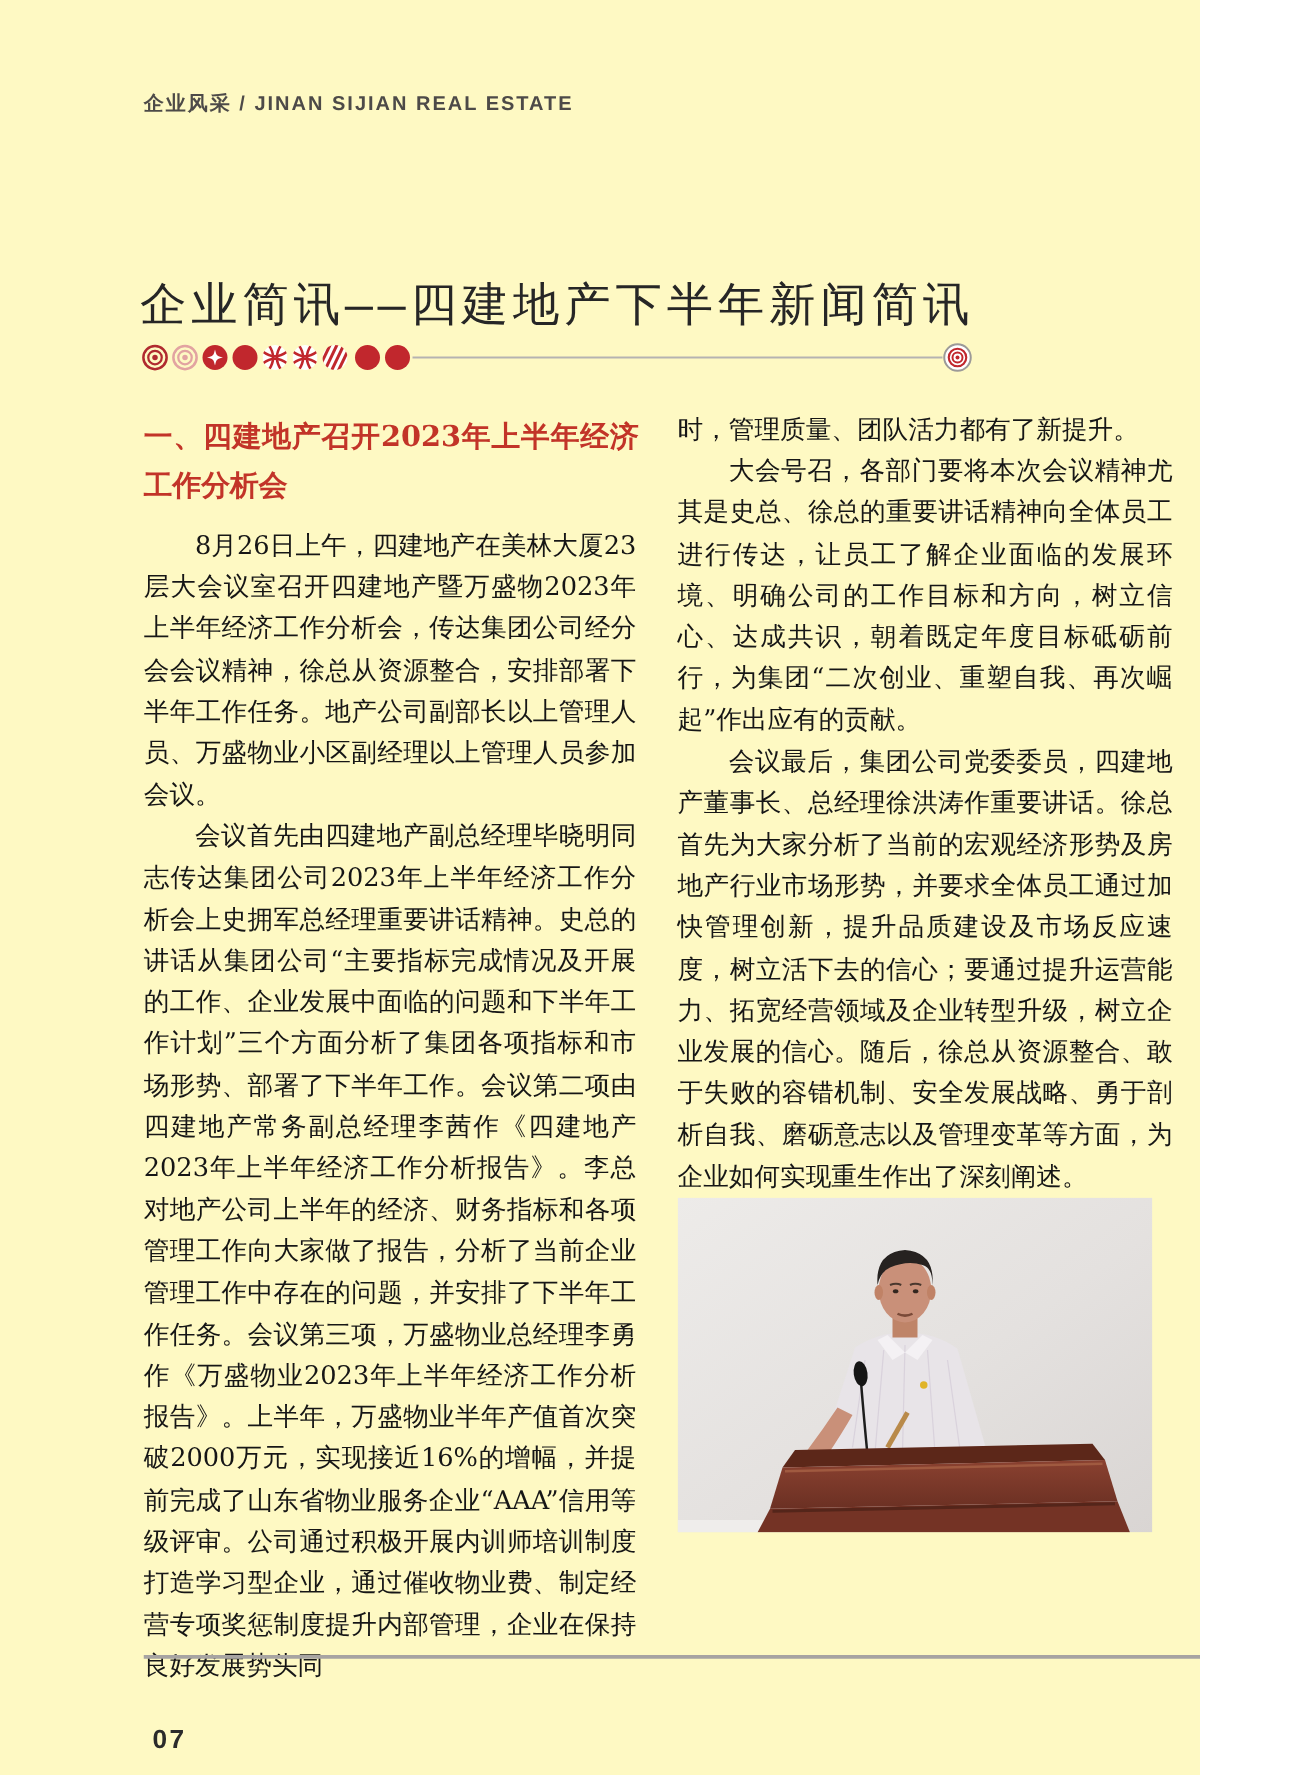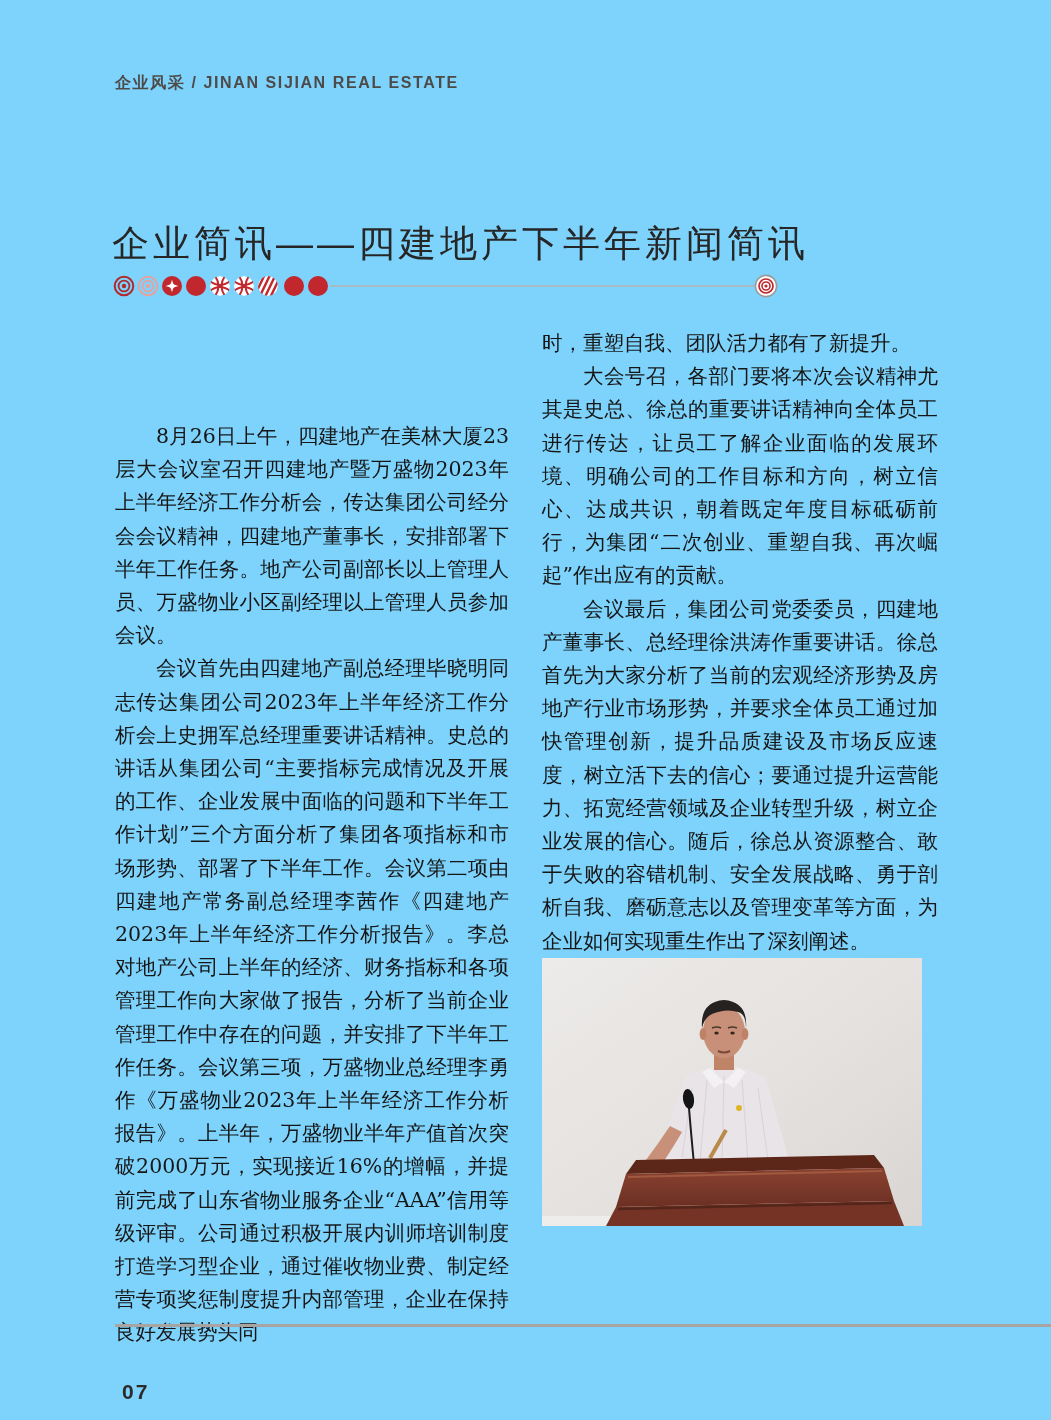--- a/index.html
+++ b/index.html
@@ -1,30 +1,30 @@
 <!DOCTYPE html>
 <html><head>
 <meta charset="utf-8">
 <style>
   * { margin:0; padding:0; box-sizing:border-box; }
   html,body { background:#ffffff; }
   .page {
-    position:relative; width:1051px; height:1420px;
-    background:#7dd3fc; overflow:hidden;
+    position:relative; width:960px; height:1420px;
+    background:#fef9c3; overflow:hidden;
     font-family:"DejaVu Serif", serif;
   }
   .header {
     position:absolute; left:115px; top:73px;
     font-family:"Liberation Sans", sans-serif;
     font-weight:bold; font-size:16px; letter-spacing:1.6px;
     color:#4d4a48; white-space:nowrap;
   }
   .doc-title {
     position:absolute; left:112px; top:219px;
-    font-family:Liberation Sans, sans-serif;
+    font-family:Liberation Mono, monospace;
     font-weight:500; font-size:37px; letter-spacing:4px;
     color:#262626; white-space:nowrap;
   }
   .ornament-row { position:absolute; left:113px; top:273px; width:670px; height:26px; }
   .section-heading {
     position:absolute; left:115px; top:330px; width:396px;
     font-size:23px; line-height:39px; color:#c23428;
     font-weight:bold; text-align:justify;
   }
   .col { position:absolute; font-size:20.5px; line-height:33.2px; color:#161616; text-align:justify; }
@@ -122,28 +122,29 @@
 
       <g>
         <circle cx="653" cy="13" r="10.6" fill="#ffffff" stroke="#9c9a98" stroke-width="1.6"></circle>
         <circle cx="653" cy="13" r="7" fill="none" stroke="#c1272d" stroke-width="1.7"></circle>
         <circle cx="653" cy="13" r="4" fill="none" stroke="#c1272d" stroke-width="1.6"></circle>
         <circle cx="653" cy="13" r="1.6" fill="#c1272d"></circle>
       </g>
     </svg>
   </div>
 
+  <div class="section-heading">一、四建地产召开2023年上半年经济工作分析会</div>
 
   <div class="col col-left">
-    <p class="indent">8月26日上午，四建地产在美林大厦23层大会议室召开四建地产暨万盛物2023年上半年经济工作分析会，传达集团公司经分会会议精神，四建地产董事长，安排部署下半年工作任务。地产公司副部长以上管理人员、万盛物业小区副经理以上管理人员参加会议。</p>
+    <p class="indent">8月26日上午，四建地产在美林大厦23层大会议室召开四建地产暨万盛物2023年上半年经济工作分析会，传达集团公司经分会会议精神，徐总从资源整合，安排部署下半年工作任务。地产公司副部长以上管理人员、万盛物业小区副经理以上管理人员参加会议。</p>
     <p class="indent">会议首先由四建地产副总经理毕晓明同志传达集团公司2023年上半年经济工作分析会上史拥军总经理重要讲话精神。史总的讲话从集团公司“主要指标完成情况及开展的工作、企业发展中面临的问题和下半年工作计划”三个方面分析了集团各项指标和市场形势、部署了下半年工作。会议第二项由四建地产常务副总经理李茜作《四建地产2023年上半年经济工作分析报告》。李总对地产公司上半年的经济、财务指标和各项管理工作向大家做了报告，分析了当前企业管理工作中存在的问题，并安排了下半年工作任务。会议第三项，万盛物业总经理李勇作《万盛物业2023年上半年经济工作分析报告》。上半年，万盛物业半年产值首次突破2000万元，实现接近16%的增幅，并提前完成了山东省物业服务企业“AAA”信用等级评审。公司通过积极开展内训师培训制度打造学习型企业，通过催收物业费、制定经营专项奖惩制度提升内部管理，企业在保持良好发展势头同</p>
   </div>
 
   <div class="col col-right">
-    <p>时，重塑自我、团队活力都有了新提升。</p>
+    <p>时，管理质量、团队活力都有了新提升。</p>
     <p class="indent">大会号召，各部门要将本次会议精神尤其是史总、徐总的重要讲话精神向全体员工进行传达，让员工了解企业面临的发展环境、明确公司的工作目标和方向，树立信心、达成共识，朝着既定年度目标砥砺前行，为集团“二次创业、重塑自我、再次崛起”作出应有的贡献。</p>
     <p class="indent">会议最后，集团公司党委委员，四建地产董事长、总经理徐洪涛作重要讲话。徐总首先为大家分析了当前的宏观经济形势及房地产行业市场形势，并要求全体员工通过加快管理创新，提升品质建设及市场反应速度，树立活下去的信心；要通过提升运营能力、拓宽经营领域及企业转型升级，树立企业发展的信心。随后，徐总从资源整合、敢于失败的容错机制、安全发展战略、勇于剖析自我、磨砺意志以及管理变革等方面，为企业如何实现重生作出了深刻阐述。</p>
   </div>
 
   <div class="photo-frame">
     <svg width="380" height="268" viewBox="0 0 380 268">
       <defs>
         <linearGradient id="wallg" x1="0" y1="0" x2="1" y2="1">
           <stop offset="0" stop-color="#edebe9"></stop>
           <stop offset="0.55" stop-color="#e4e1df"></stop>

